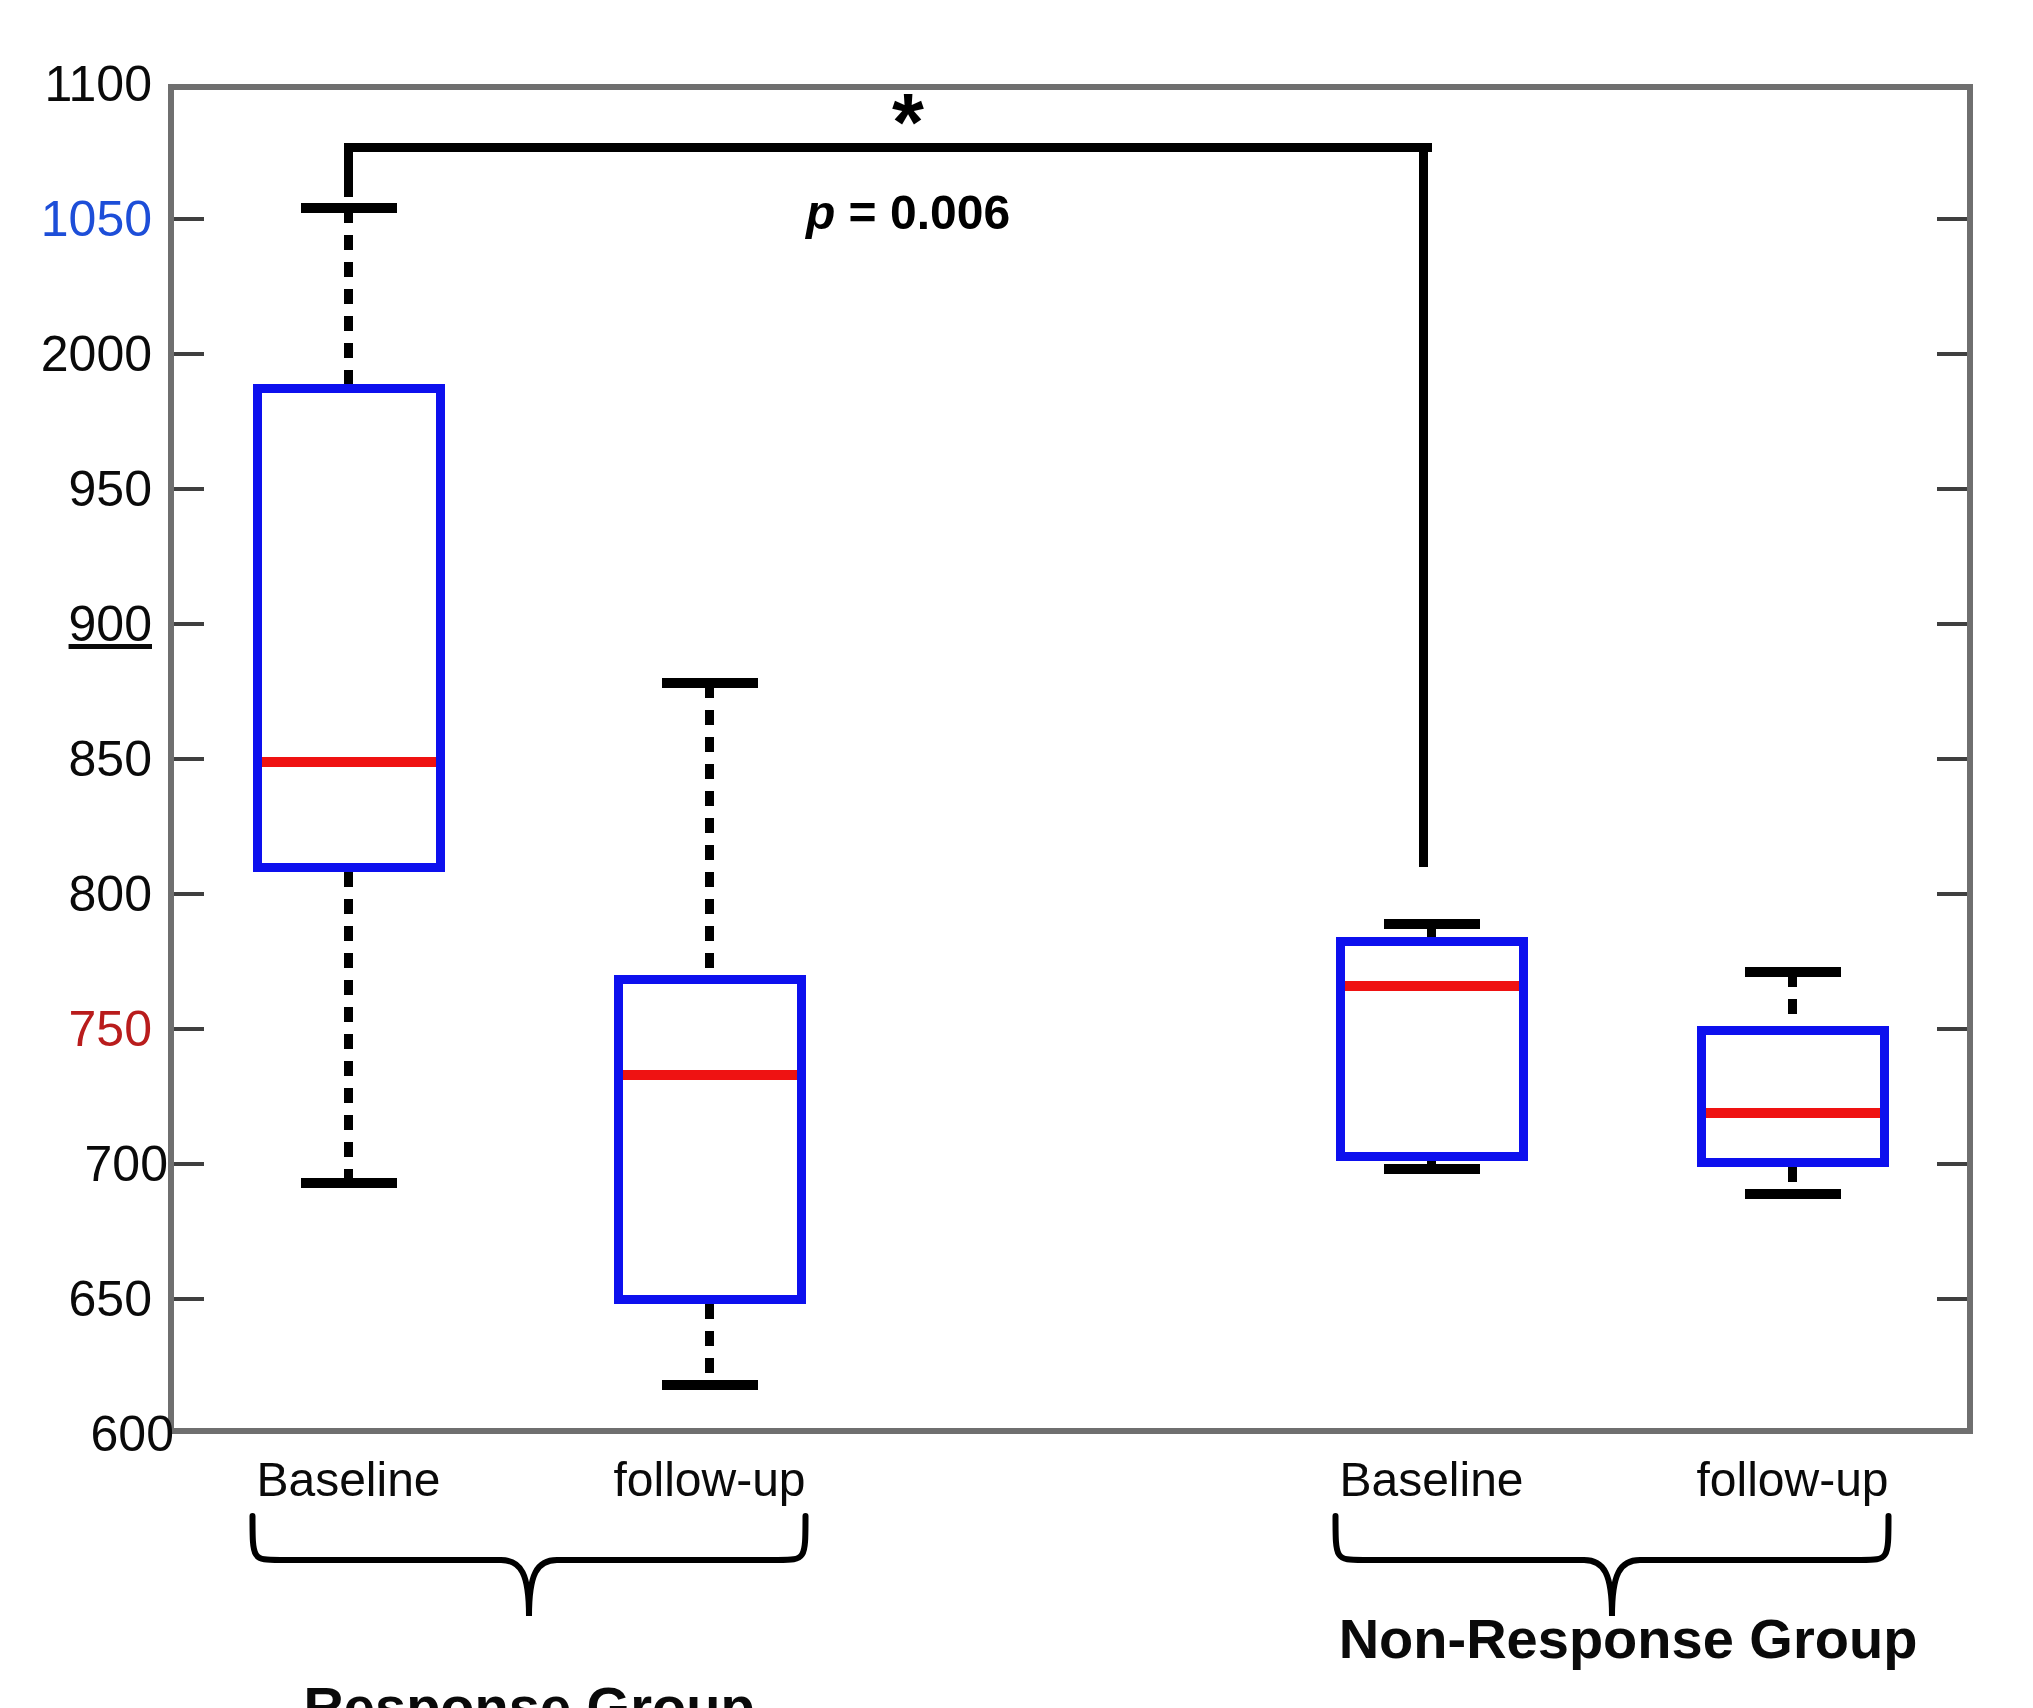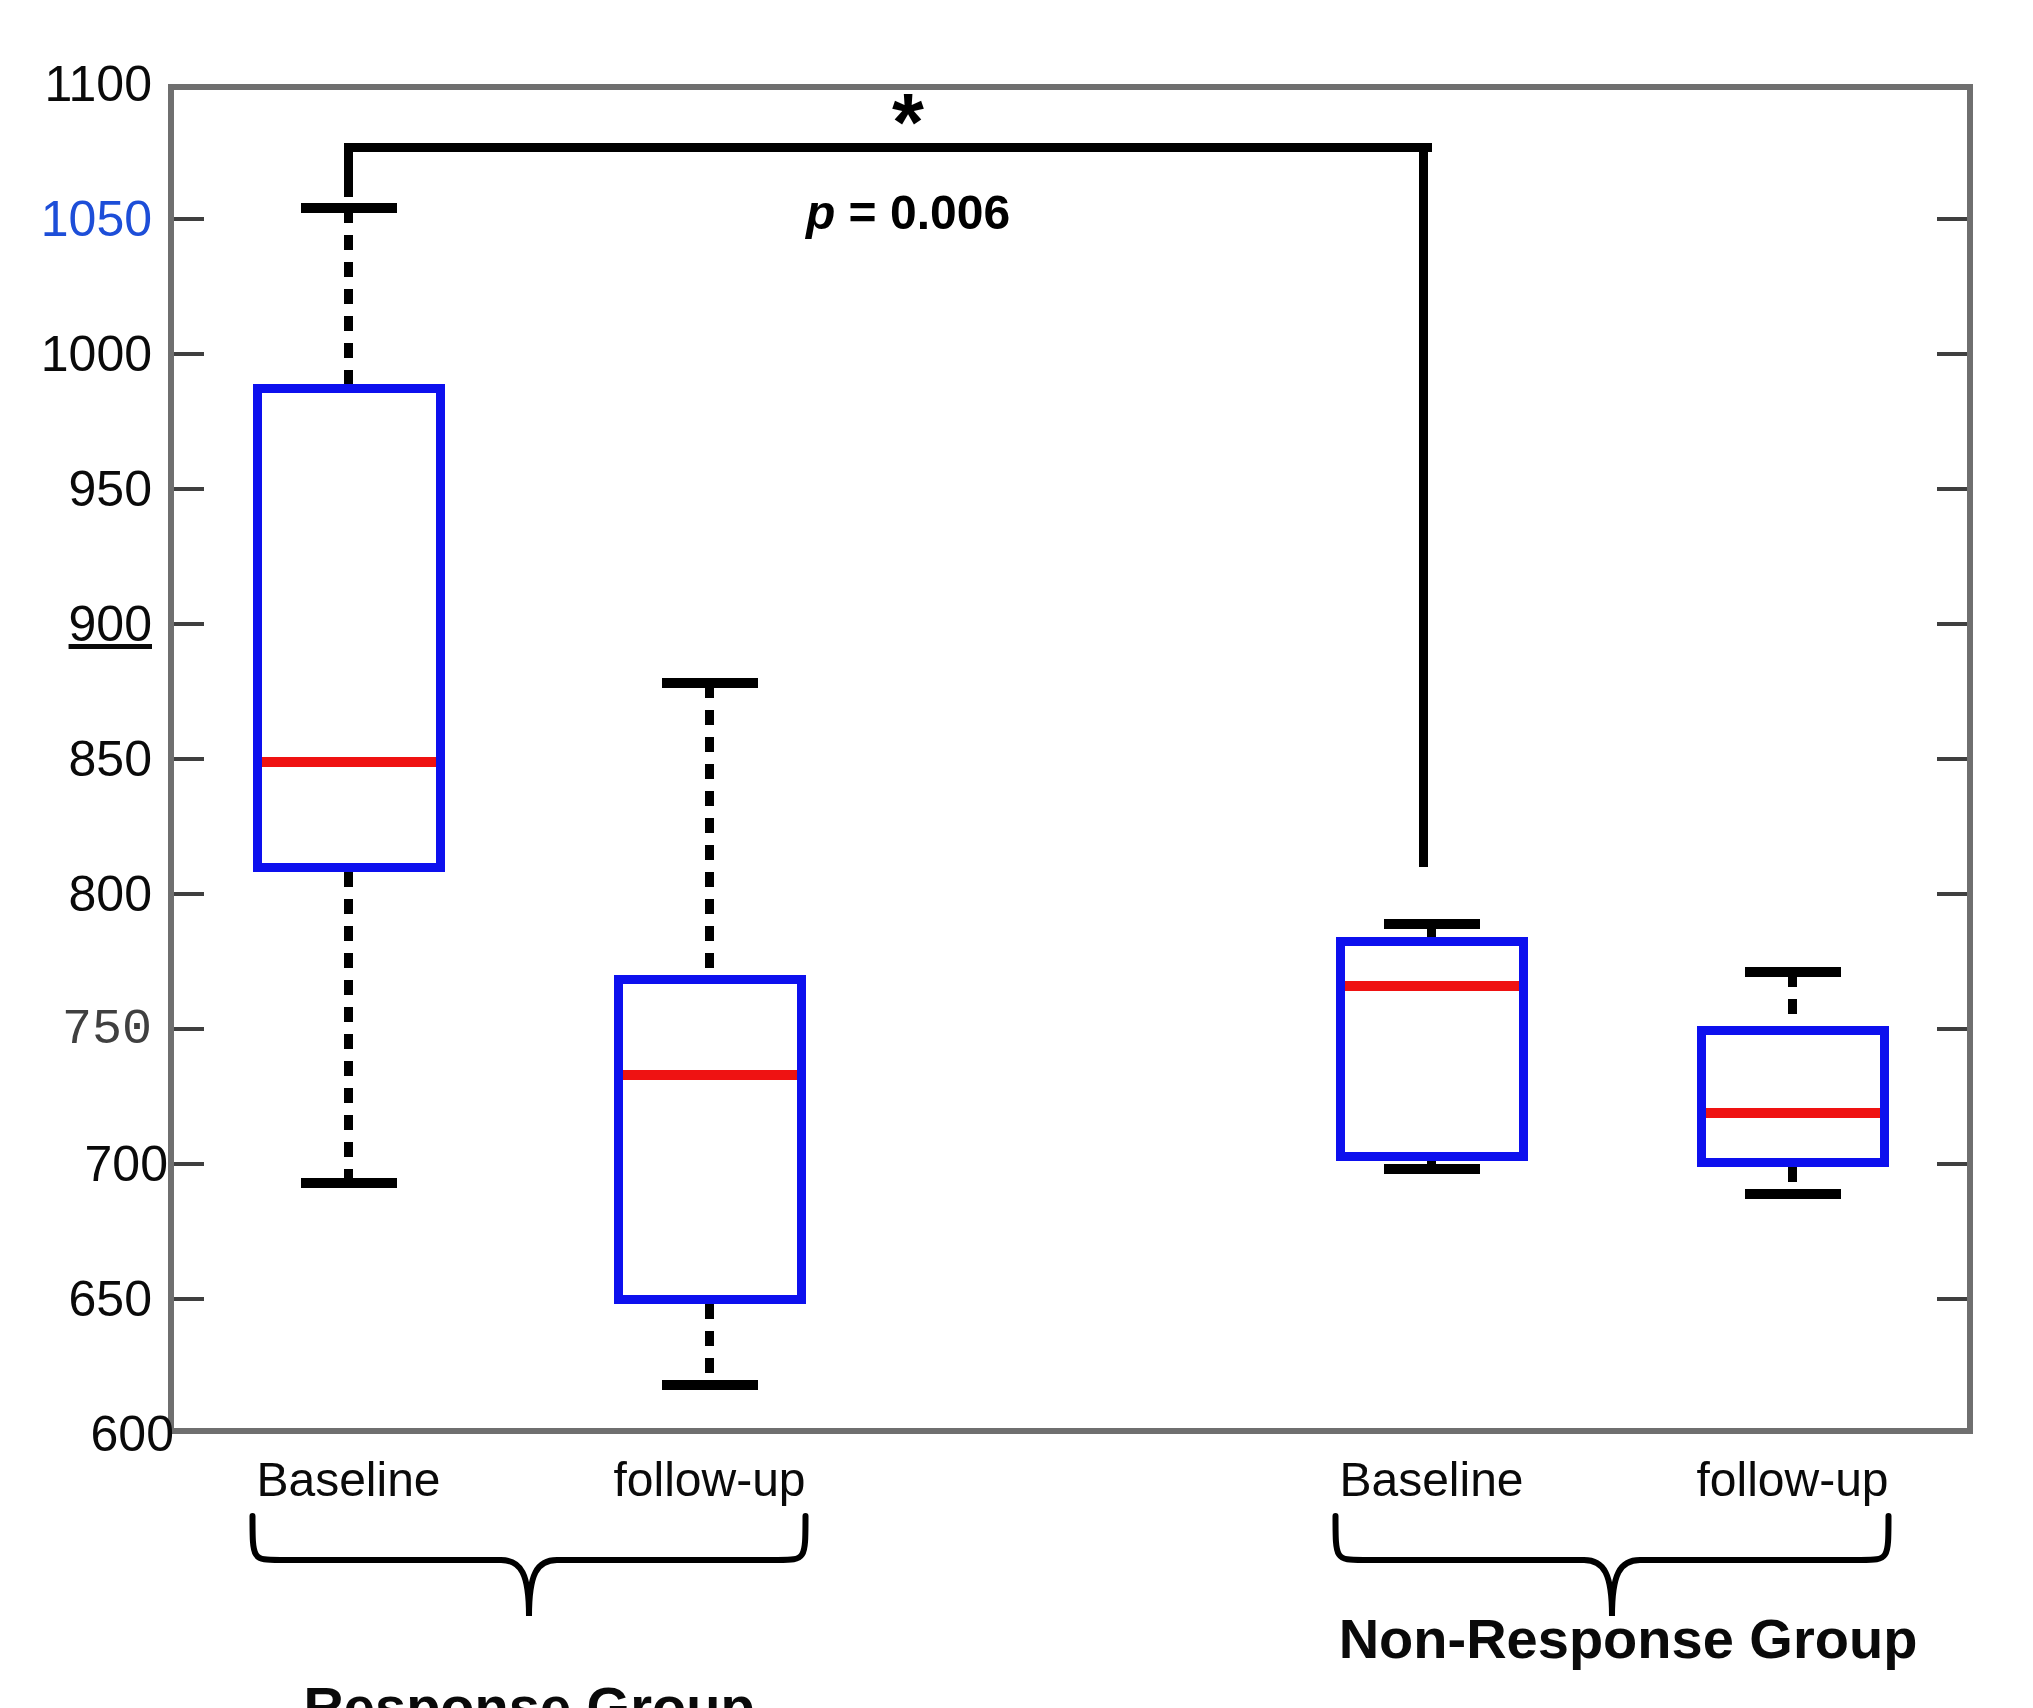--- a/index.html
+++ b/index.html
@@ -27,36 +27,36 @@
 
 <div class="page">
   <div id="plot"></div>
   <span id="sig-star" class="star" style="left: 908px; top: 81.4px;">*</span>
   <div id="sig-p" class="ptext" style="left: 908px; top: 185.4px;"><span class="pit">p</span><span> = 0.006</span></div>
 <div class="frame" style="left: 168px; top: 84px; width: 1805px; height: 1350px; border-color: rgb(111, 111, 111);"></div>
     <div class="ytick-label" style="left: 152px; top: 84px; color: rgb(10, 10, 10);">1100</div>
     <div class="ytick-label" style="left: 152px; top: 219px; color: #1d4ed8;">1050</div>
     <div class="tickmark" style="left: 174px; top: 217px; width: 30px; height: 4px; background: rgb(63, 63, 63);"></div>
     <div class="tickmark" style="left: 1937px; top: 217px; width: 30px; height: 4px; background: rgb(63, 63, 63);"></div>
-    <div class="ytick-label" style="left: 152px; top: 354px; color: rgb(10, 10, 10);">1000</div>
+    <div class="ytick-label" style="left: 152px; top: 354px; color: rgb(10, 10, 10);">2000</div>
     <div class="tickmark" style="left: 174px; top: 352px; width: 30px; height: 4px; background: rgb(63, 63, 63);"></div>
     <div class="tickmark" style="left: 1937px; top: 352px; width: 30px; height: 4px; background: rgb(63, 63, 63);"></div>
     <div class="ytick-label" style="left: 152px; top: 489px; color: rgb(10, 10, 10);">950</div>
     <div class="tickmark" style="left: 174px; top: 487px; width: 30px; height: 4px; background: rgb(63, 63, 63);"></div>
     <div class="tickmark" style="left: 1937px; top: 487px; width: 30px; height: 4px; background: rgb(63, 63, 63);"></div>
     <div class="ytick-label" style="left: 152px; top: 624px; color: rgb(10, 10, 10); text-decoration: underline;">900</div>
     <div class="tickmark" style="left: 174px; top: 622px; width: 30px; height: 4px; background: rgb(63, 63, 63);"></div>
     <div class="tickmark" style="left: 1937px; top: 622px; width: 30px; height: 4px; background: rgb(63, 63, 63);"></div>
     <div class="ytick-label" style="left: 152px; top: 759px; color: rgb(10, 10, 10);">850</div>
     <div class="tickmark" style="left: 174px; top: 757px; width: 30px; height: 4px; background: rgb(63, 63, 63);"></div>
     <div class="tickmark" style="left: 1937px; top: 757px; width: 30px; height: 4px; background: rgb(63, 63, 63);"></div>
     <div class="ytick-label" style="left: 152px; top: 894px; color: rgb(10, 10, 10);">800</div>
     <div class="tickmark" style="left: 174px; top: 892px; width: 30px; height: 4px; background: rgb(63, 63, 63);"></div>
     <div class="tickmark" style="left: 1937px; top: 892px; width: 30px; height: 4px; background: rgb(63, 63, 63);"></div>
-    <div class="ytick-label" style="left: 152px; top: 1029px; color: #404040; font-family: Liberation Mono, monospace;">750</div>
+    <div class="ytick-label" style="left: 152px; top: 1029px; color: #b91c1c;">750</div>
     <div class="tickmark" style="left: 174px; top: 1027px; width: 30px; height: 4px; background: rgb(63, 63, 63);"></div>
     <div class="tickmark" style="left: 1937px; top: 1027px; width: 30px; height: 4px; background: rgb(63, 63, 63);"></div>
     <div class="ytick-label" style="left: 168px; top: 1164px; color: rgb(10, 10, 10); text-align: center;">700</div>
     <div class="tickmark" style="left: 174px; top: 1162px; width: 30px; height: 4px; background: rgb(63, 63, 63);"></div>
     <div class="tickmark" style="left: 1937px; top: 1162px; width: 30px; height: 4px; background: rgb(63, 63, 63);"></div>
     <div class="ytick-label" style="left: 152px; top: 1299px; color: rgb(10, 10, 10); text-align: right;">650</div>
     <div class="tickmark" style="left: 174px; top: 1297px; width: 30px; height: 4px; background: rgb(63, 63, 63);"></div>
     <div class="tickmark" style="left: 1937px; top: 1297px; width: 30px; height: 4px; background: rgb(63, 63, 63);"></div>
     <div class="ytick-label" style="left: 152px; top: 1434px; color: rgb(10, 10, 10); margin-left: 22px;">600</div>
     <div class="whisker" style="left: 344px; top: 208.2px; height: 175.5px; background: repeating-linear-gradient(rgb(0, 0, 0) 0px, rgb(0, 0, 0) 15px, transparent 15px, transparent 27px);"></div>

